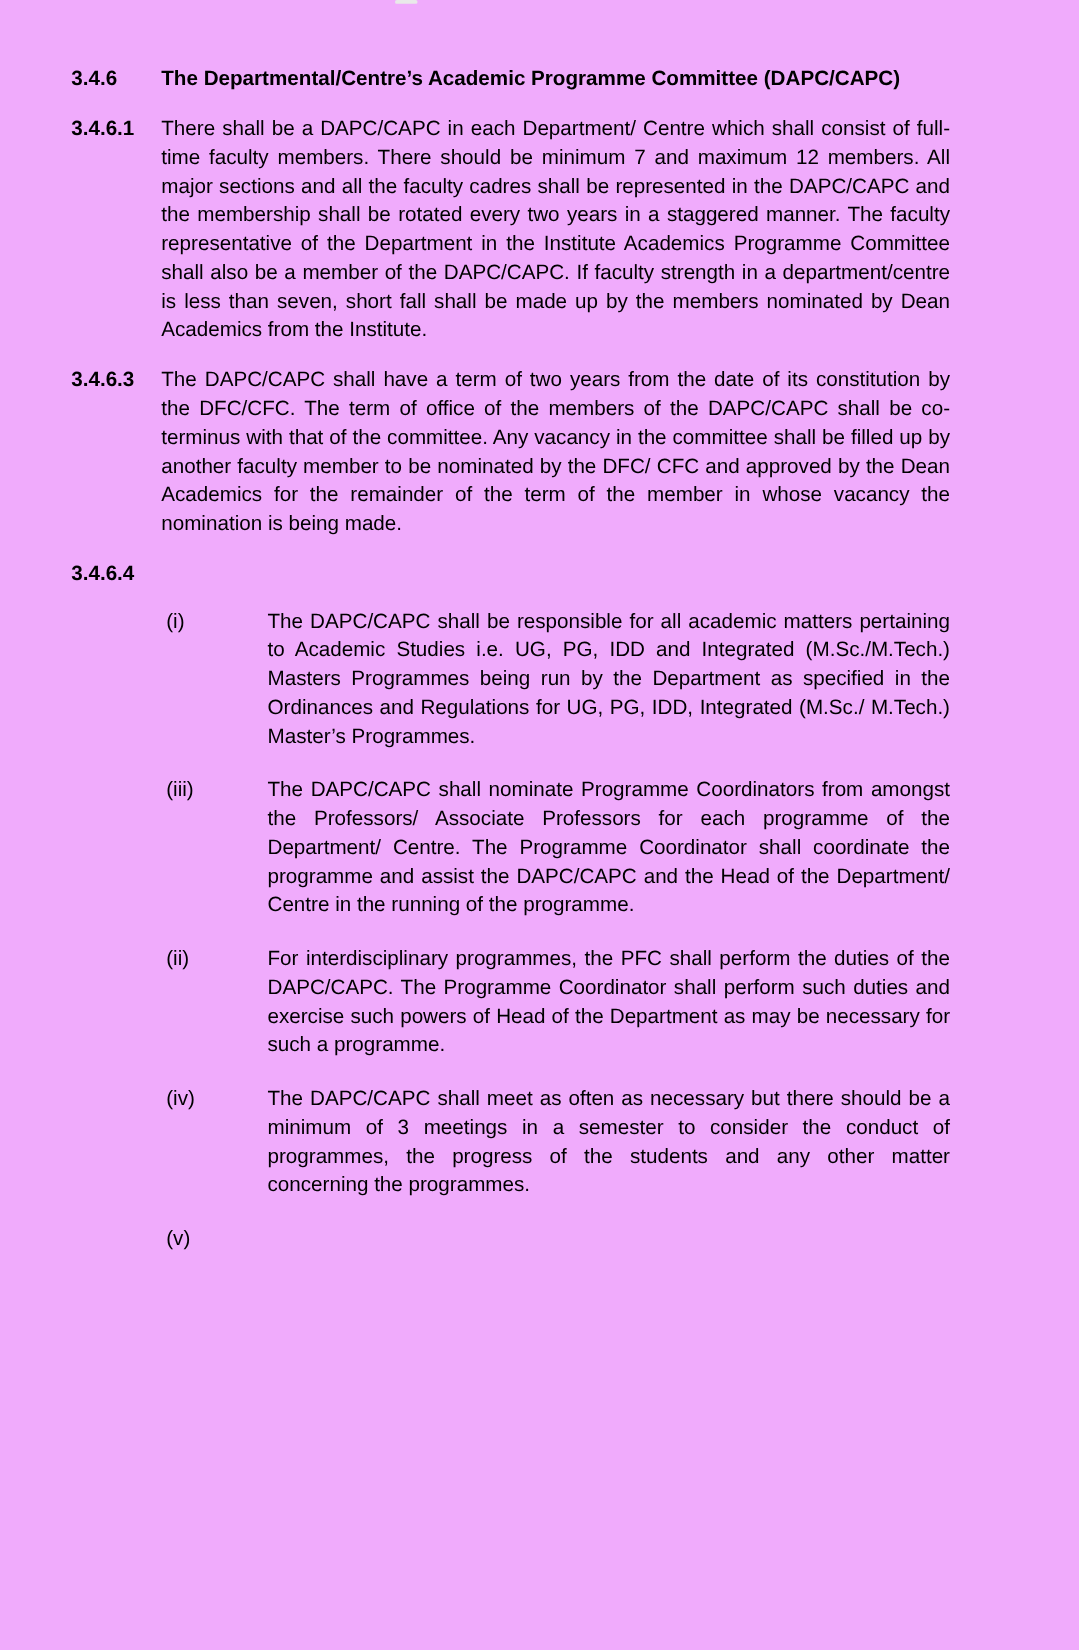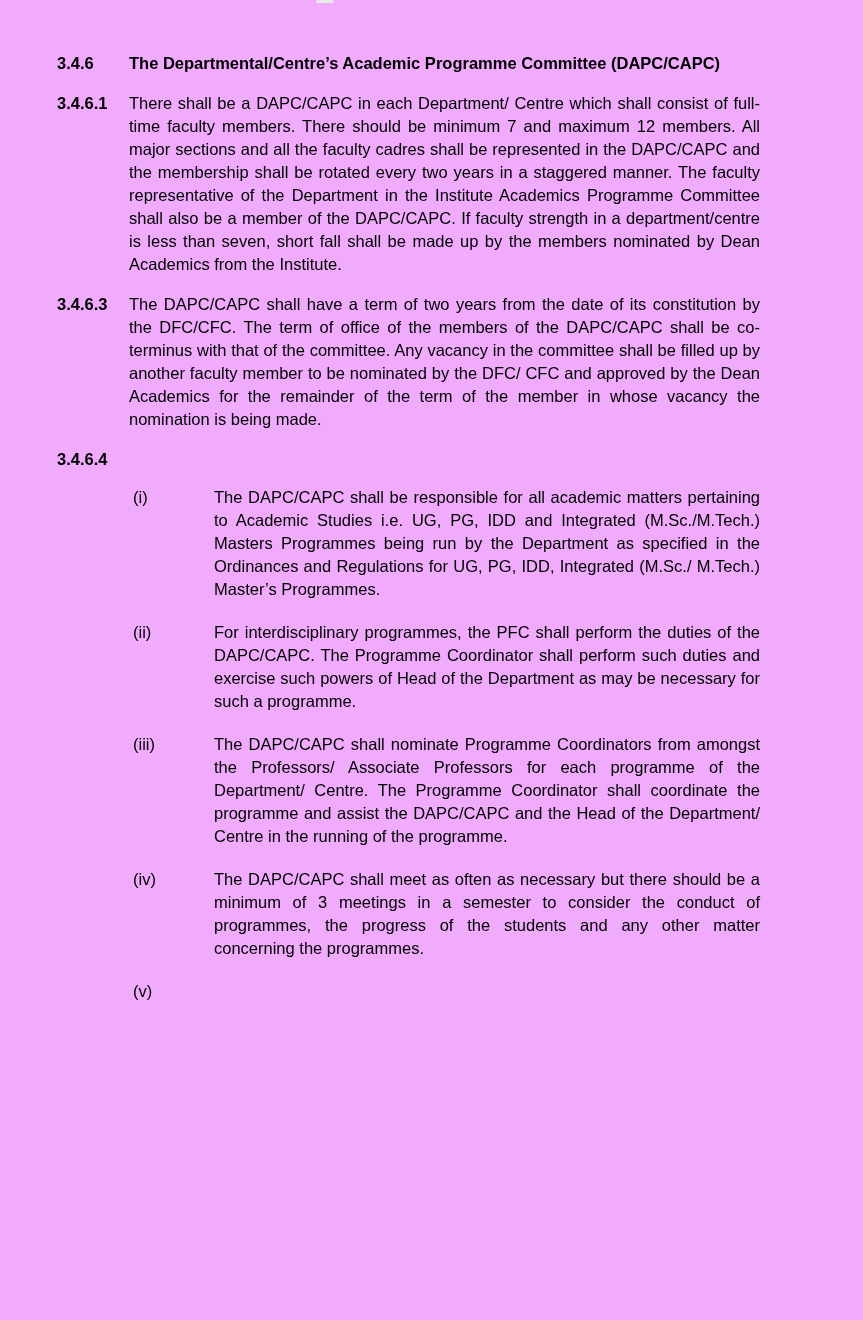--- a/index.html
+++ b/index.html
@@ -107,27 +107,27 @@
     </div>
 
     <div class="duties">
 
       <div class="duty">
         <div class="marker">(i)</div>
         <div class="body just">The DAPC/CAPC shall be responsible for all academic matters pertaining to Academic Studies i.e. UG, PG, IDD and Integrated (M.Sc./M.Tech.) Masters Programmes being run by the Department as specified in the Ordinances and Regulations for UG, PG, IDD, Integrated  (M.Sc./ M.Tech.) Master’s Programmes.</div>
       </div>
 
       <div class="duty">
-        <div class="marker">(ii)</div>
-        <div class="body just">For interdisciplinary programmes, the PFC shall perform the duties of the DAPC/CAPC. The Programme Coordinator shall perform such duties and exercise such powers of Head of the Department as may be necessary for such a programme.</div>
+        <div class="marker">(iii)</div>
+        <div class="body just">The DAPC/CAPC shall nominate Programme Coordinators from amongst the Professors/ Associate Professors for each programme of the Department/ Centre. The Programme Coordinator shall coordinate the programme and assist the DAPC/CAPC and the Head of the Department/ Centre in the running of the programme.</div>
       </div>
 
       <div class="duty">
-        <div class="marker">(iii)</div>
-        <div class="body just">The DAPC/CAPC shall nominate Programme Coordinators from amongst the Professors/ Associate Professors for each programme of the Department/ Centre. The Programme Coordinator shall coordinate the programme and assist the DAPC/CAPC and the Head of the Department/ Centre in the running of the programme.</div>
+        <div class="marker">(ii)</div>
+        <div class="body just">For interdisciplinary programmes, the PFC shall perform the duties of the DAPC/CAPC. The Programme Coordinator shall perform such duties and exercise such powers of Head of the Department as may be necessary for such a programme.</div>
       </div>
 
       <div class="duty">
         <div class="marker">(iv)</div>
         <div class="body just">The DAPC/CAPC shall meet as often as necessary but there should be a minimum of 3 meetings in a semester to consider the conduct of programmes, the progress of the students and any other matter concerning the programmes.</div>
       </div>
 
       <div class="duty">
         <div class="marker">(v)</div>
       </div>

